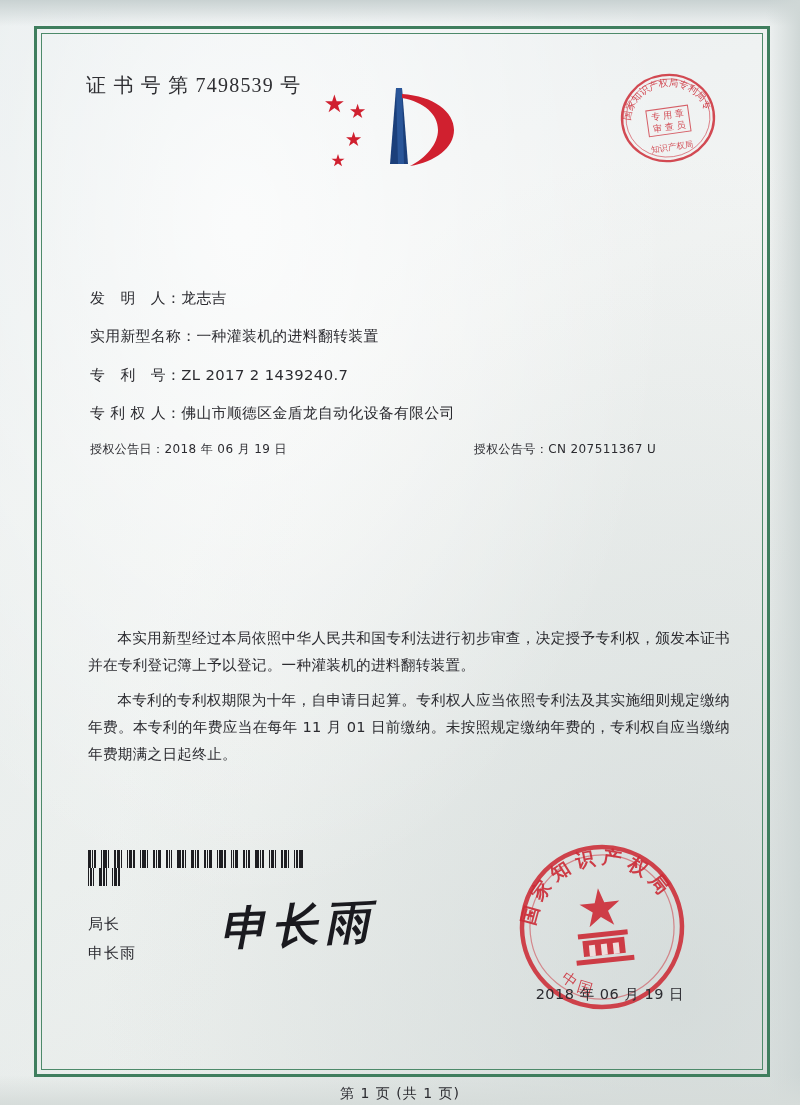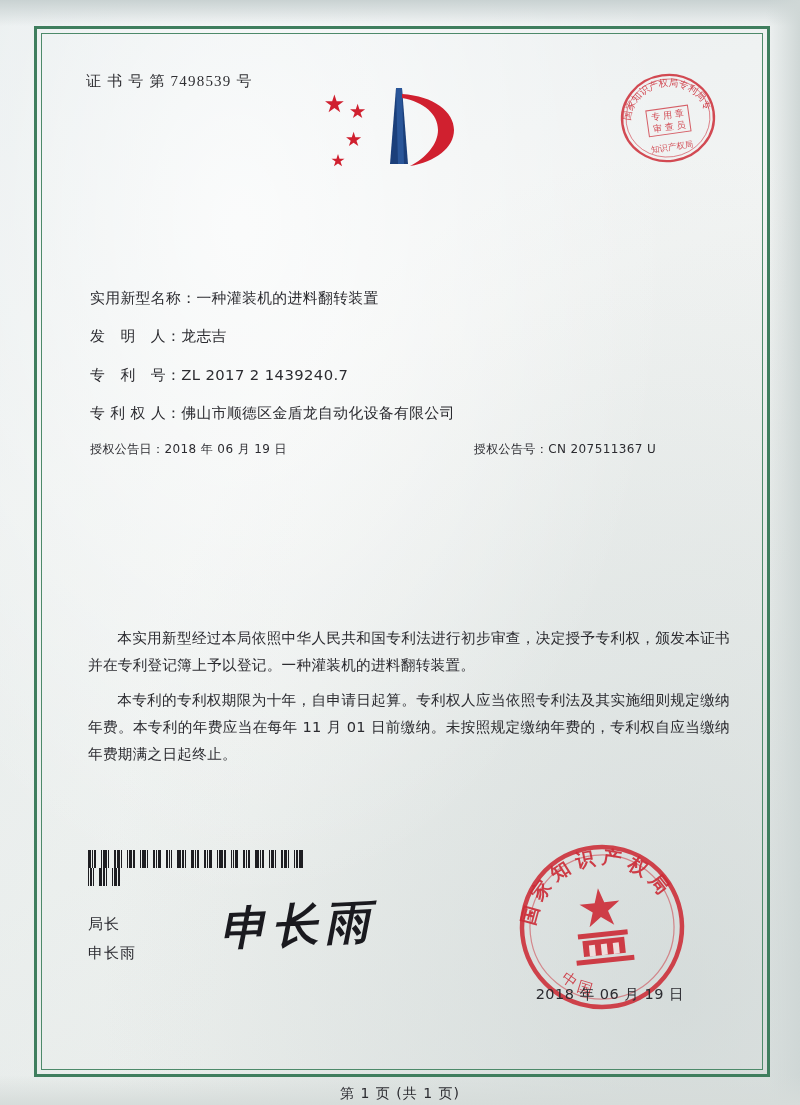--- a/index.html
+++ b/index.html
@@ -78,21 +78,21 @@
     top: 50px;
     right: 56px;
     bottom: 50px;
   }
 
   
   .cert-no {
     position: absolute;
     left: 26px;
     top: 22px;
-    font-size: 15px;
+    font-size: 20px;
     letter-spacing: 1.2px;
     color: #2f2f33;
     font-family: "Liberation Serif", serif;
   }
 
   
   .logo {
     position: absolute;
     left: 0; right: 0;
     top: 28px;
@@ -307,27 +307,27 @@
           <text x="54" y="66" text-anchor="middle" font-family="DejaVu Sans, sans-serif" font-size="9" fill="#cc2b36" opacity="0.85">审 查 员</text>
           <text x="54" y="86" text-anchor="middle" font-family="DejaVu Sans, sans-serif" font-size="8.5" fill="#cc2b36" opacity="0.8">知识产权局</text>
         </g>
       </svg>
     </div>
 
 
     <div class="fields">
 
       <div class="field-row">
+        <span class="field-label">发　明　人：</span>
+        <span class="field-value">龙志吉</span>
+      </div>
+
+      <div class="field-row">
         <span class="field-label">实用新型名称：</span>
         <span class="field-value">一种灌装机的进料翻转装置</span>
-      </div>
-
-      <div class="field-row">
-        <span class="field-label">发　明　人：</span>
-        <span class="field-value">龙志吉</span>
       </div>
 
       <div class="field-row">
         <span class="field-label">专　利　号：</span>
         <span class="field-value">ZL 2017 2 1439240.7</span>
       </div>
 
 
       <div class="field-row">
         <span class="field-label">专 利 权 人：</span>

